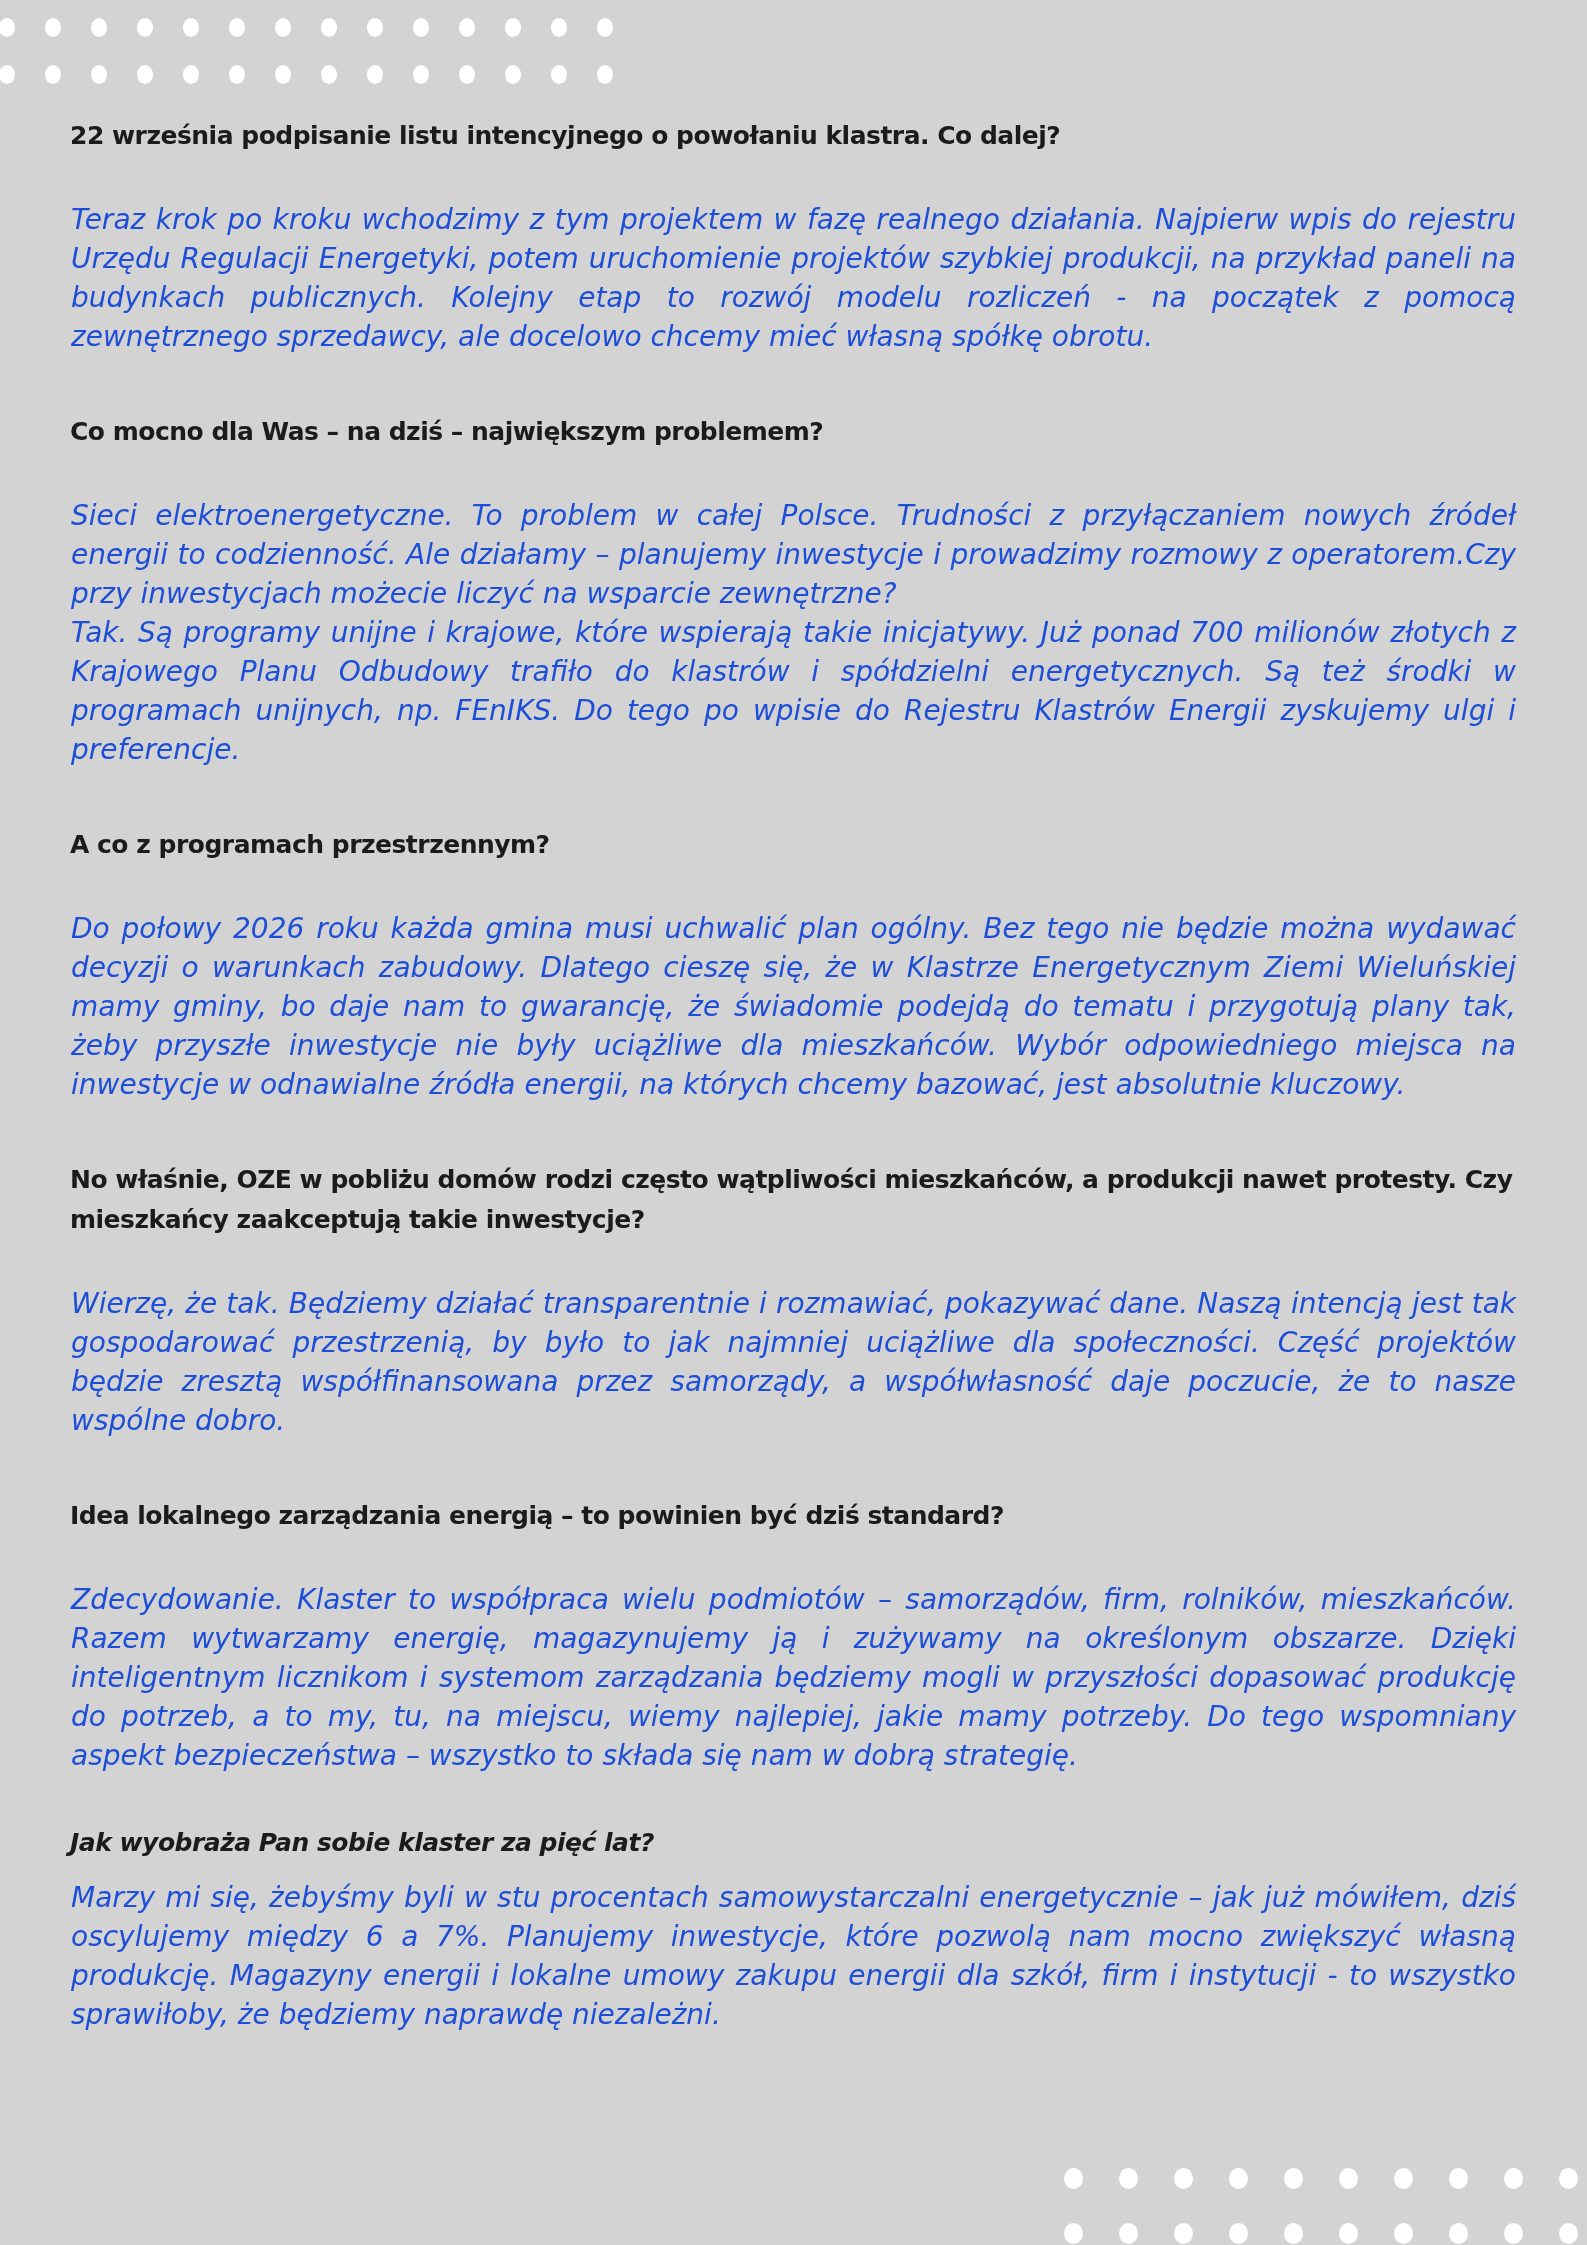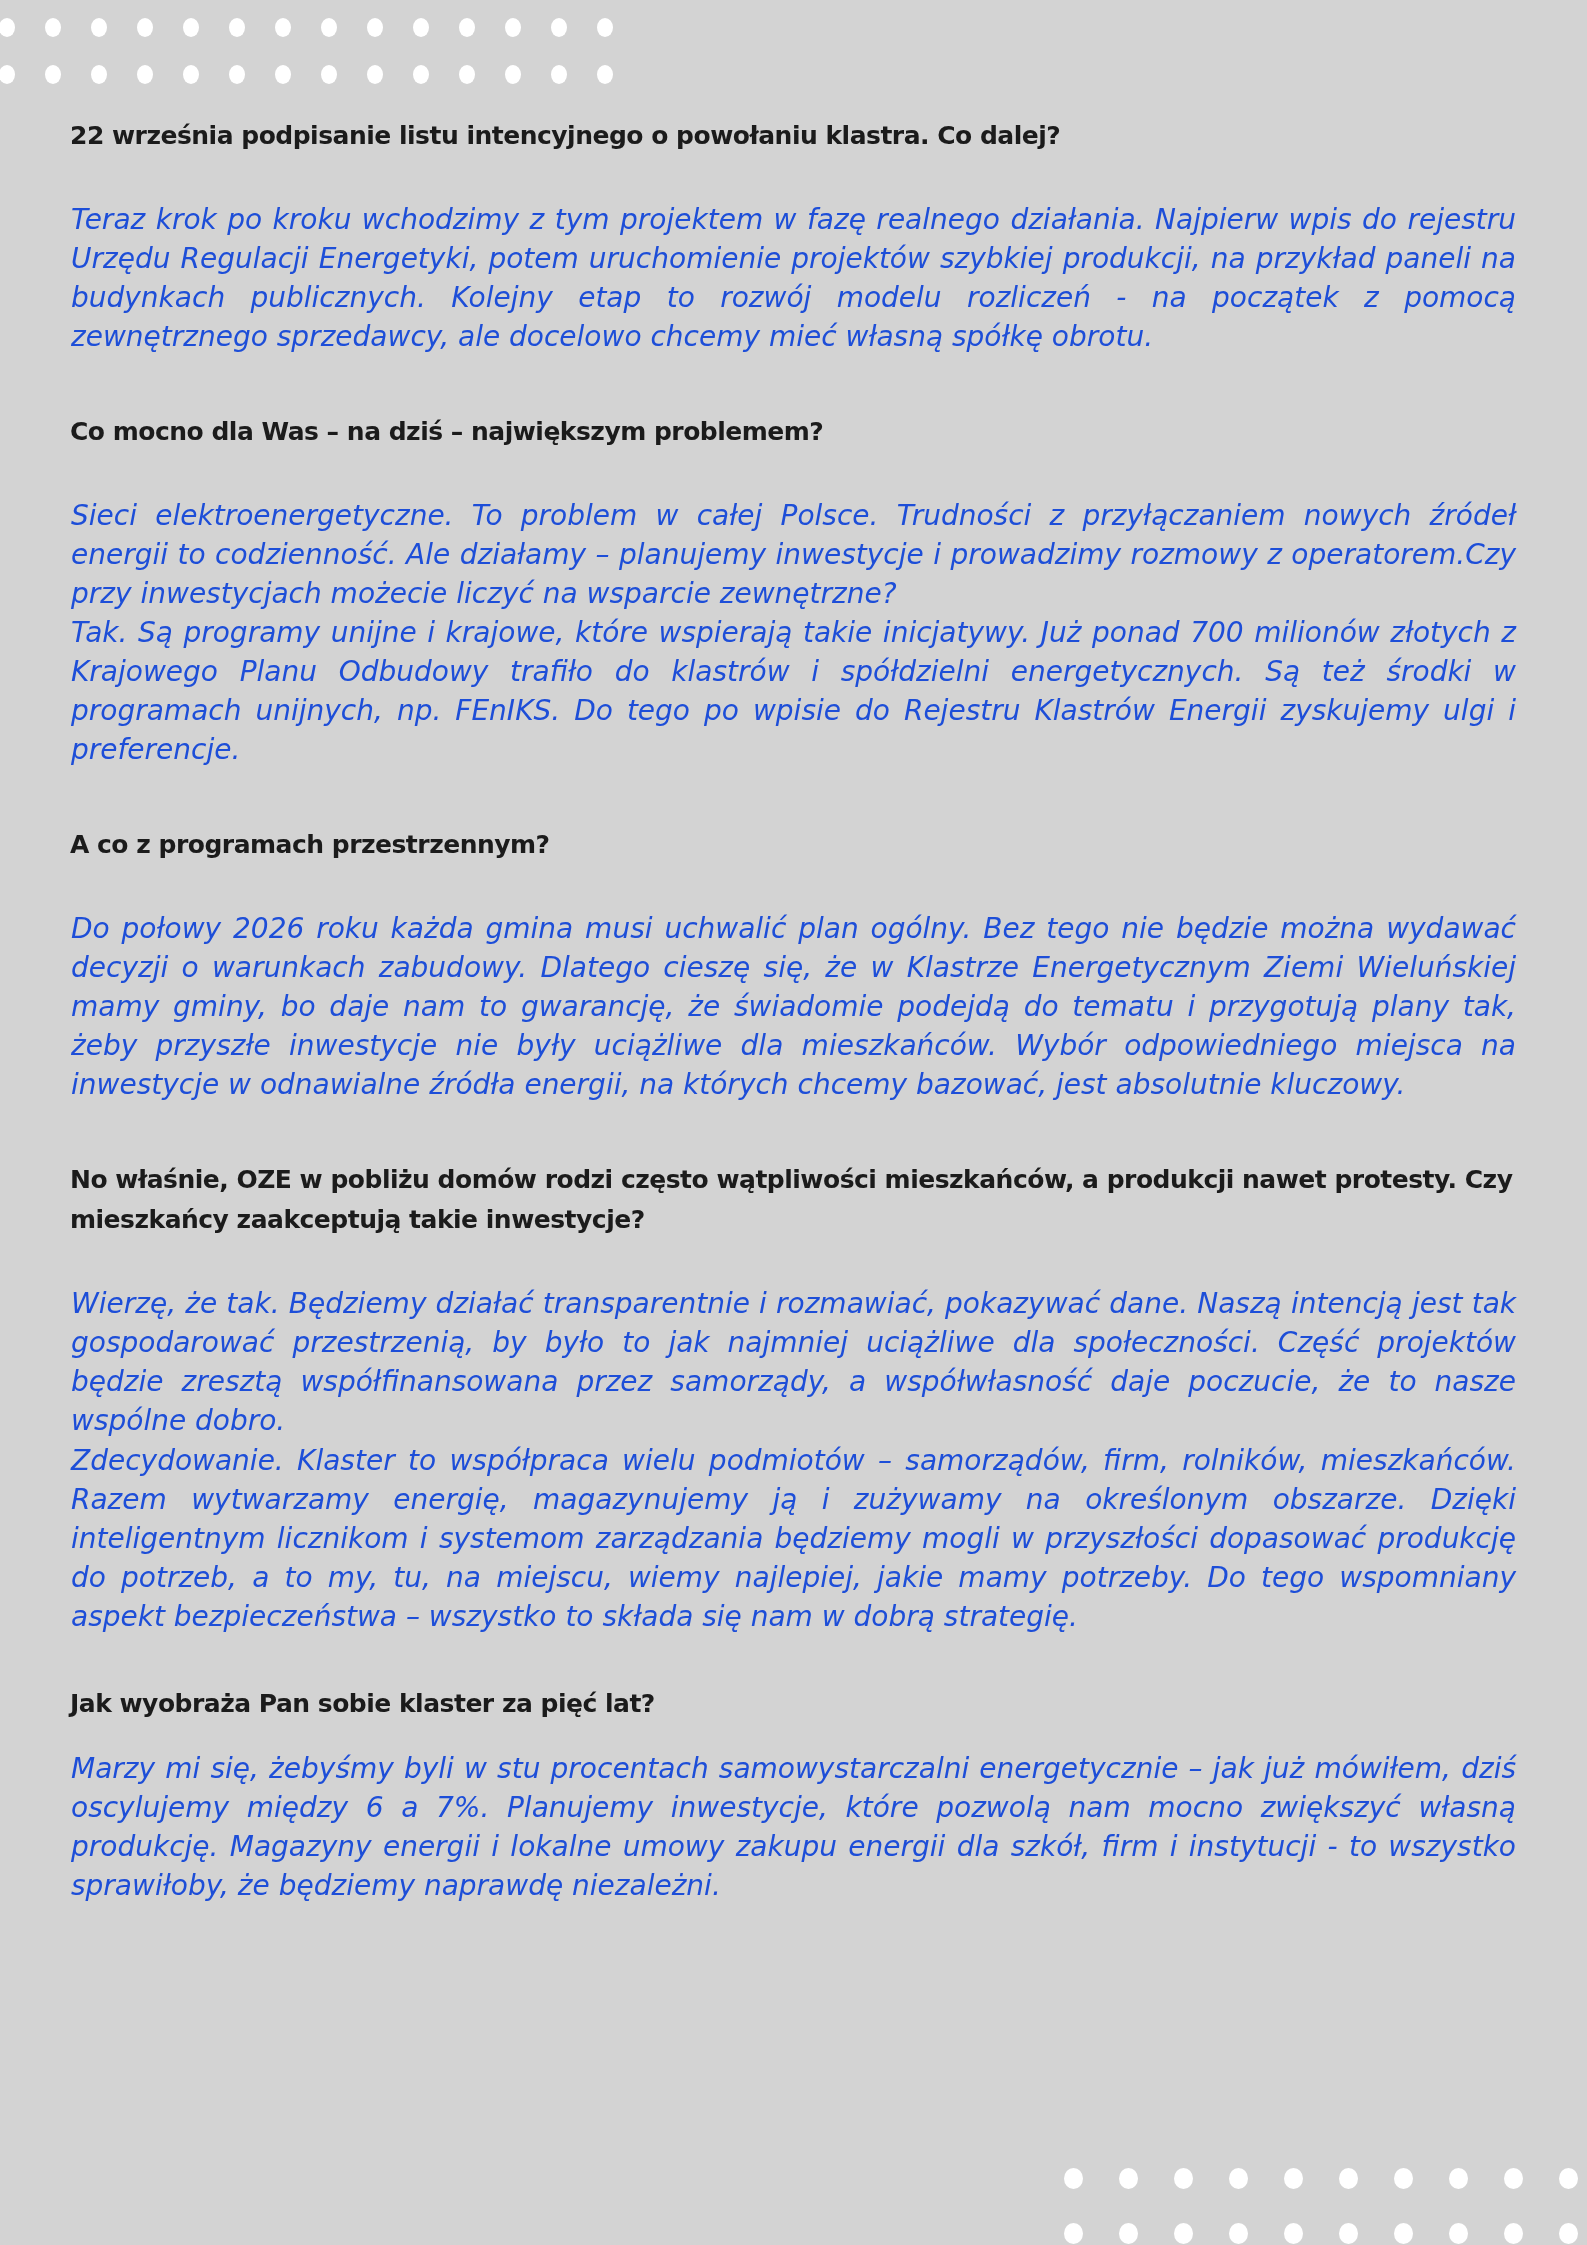--- a/index.html
+++ b/index.html
@@ -32,21 +32,22 @@
     letter-spacing: -0.5px;
     color: #1b1b1b;
     margin: 56px 0 44px 0;
     text-align: left;
   }
   .question:first-child {
     margin-top: 4px;
   }
   .question.tight {
     margin-top: 48px;
-    margin-bottom: 25px;
+    margin-bottom: 15px;
+    font-style: italic;
   }
   .answer {
     font-family: "DejaVu Sans", sans-serif;
     font-style: italic;
     font-weight: normal;
     font-size: 28px;
     line-height: 39px;
     color: #1d4ed8;
     margin: 1px;
     text-align: justify;
@@ -100,20 +101,21 @@
   <main class="content">
       <h2 class="question">22 września podpisanie listu intencyjnego o powołaniu klastra. Co dalej?</h2>
       <p class="answer">Teraz krok po kroku wchodzimy z tym projektem w fazę realnego działania. Najpierw wpis do rejestru Urzędu Regulacji Energetyki, potem uruchomienie projektów szybkiej produkcji, na przykład paneli na budynkach publicznych. Kolejny etap to rozwój modelu rozliczeń - na początek z pomocą zewnętrznego sprzedawcy, ale docelowo chcemy mieć własną spółkę obrotu.</p>
       <h2 class="question">Co mocno dla Was – na dziś – największym problemem?</h2>
       <p class="answer">Sieci elektroenergetyczne. To problem w całej Polsce. Trudności z przyłączaniem nowych źródeł energii to codzienność. Ale działamy – planujemy inwestycje i prowadzimy rozmowy z operatorem.Czy przy inwestycjach możecie liczyć na wsparcie zewnętrzne?
 Tak. Są programy unijne i krajowe, które wspierają takie inicjatywy. Już ponad 700 milionów złotych z Krajowego Planu Odbudowy trafiło do klastrów i spółdzielni energetycznych. Są też środki w programach unijnych, np. FEnIKS. Do tego po wpisie do Rejestru Klastrów Energii zyskujemy ulgi i preferencje.</p>
       <h2 class="question">A co z programach przestrzennym?</h2>
       <p class="answer">Do połowy 2026 roku każda gmina musi uchwalić plan ogólny. Bez tego nie będzie można wydawać decyzji o warunkach zabudowy. Dlatego cieszę się, że w Klastrze Energetycznym Ziemi Wieluńskiej mamy gminy, bo daje nam to gwarancję, że świadomie podejdą do tematu i przygotują plany tak, żeby przyszłe inwestycje nie były uciążliwe dla mieszkańców. Wybór odpowiedniego miejsca na inwestycje w odnawialne źródła energii, na których chcemy bazować, jest absolutnie kluczowy.</p>
       <h2 class="question">No właśnie, OZE w pobliżu domów rodzi często wątpliwości mieszkańców, a produkcji nawet protesty. Czy mieszkańcy zaakceptują takie inwestycje?</h2>
       <p class="answer">Wierzę, że tak. Będziemy działać transparentnie i rozmawiać, pokazywać dane. Naszą intencją jest tak gospodarować przestrzenią, by było to jak najmniej uciążliwe dla społeczności. Część projektów będzie zresztą współfinansowana przez samorządy, a współwłasność daje poczucie, że to nasze wspólne dobro.</p>
+      <h2 class="question">Idea lokalnego zarządzania energią – to powinien być dziś standard?</h2>
       <p class="answer">Zdecydowanie. Klaster to współpraca wielu podmiotów – samorządów, firm, rolników, mieszkańców. Razem wytwarzamy energię, magazynujemy ją i zużywamy na określonym obszarze. Dzięki inteligentnym licznikom i systemom zarządzania będziemy mogli w przyszłości dopasować produkcję do potrzeb, a to my, tu, na miejscu, wiemy najlepiej, jakie mamy potrzeby. Do tego wspomniany aspekt bezpieczeństwa – wszystko to składa się nam w dobrą strategię.</p>
       <h2 class="question tight">Jak wyobraża Pan sobie klaster za pięć lat?</h2>
       <p class="answer">Marzy mi się, żebyśmy byli w stu procentach samowystarczalni energetycznie – jak już mówiłem, dziś oscylujemy między 6 a 7%. Planujemy inwestycje, które pozwolą nam mocno zwiększyć własną produkcję. Magazyny energii i lokalne umowy zakupu energii dla szkół, firm i instytucji - to wszystko sprawiłoby, że będziemy naprawdę niezależni.</p>
     </main>
   <div class="dots dots-bottom">
       <span class="dot" style="width: 19px; height: 21px; left: 1063.5px; top: 2167.5px; background: rgb(255, 255, 255);"></span>
       <span class="dot" style="width: 19px; height: 21px; left: 1118.5px; top: 2167.5px; background: rgb(255, 255, 255);"></span>
       <span class="dot" style="width: 19px; height: 21px; left: 1173.5px; top: 2167.5px; background: rgb(255, 255, 255);"></span>
       <span class="dot" style="width: 19px; height: 21px; left: 1228.5px; top: 2167.5px; background: rgb(255, 255, 255);"></span>
       <span class="dot" style="width: 19px; height: 21px; left: 1283.5px; top: 2167.5px; background: rgb(255, 255, 255);"></span>

